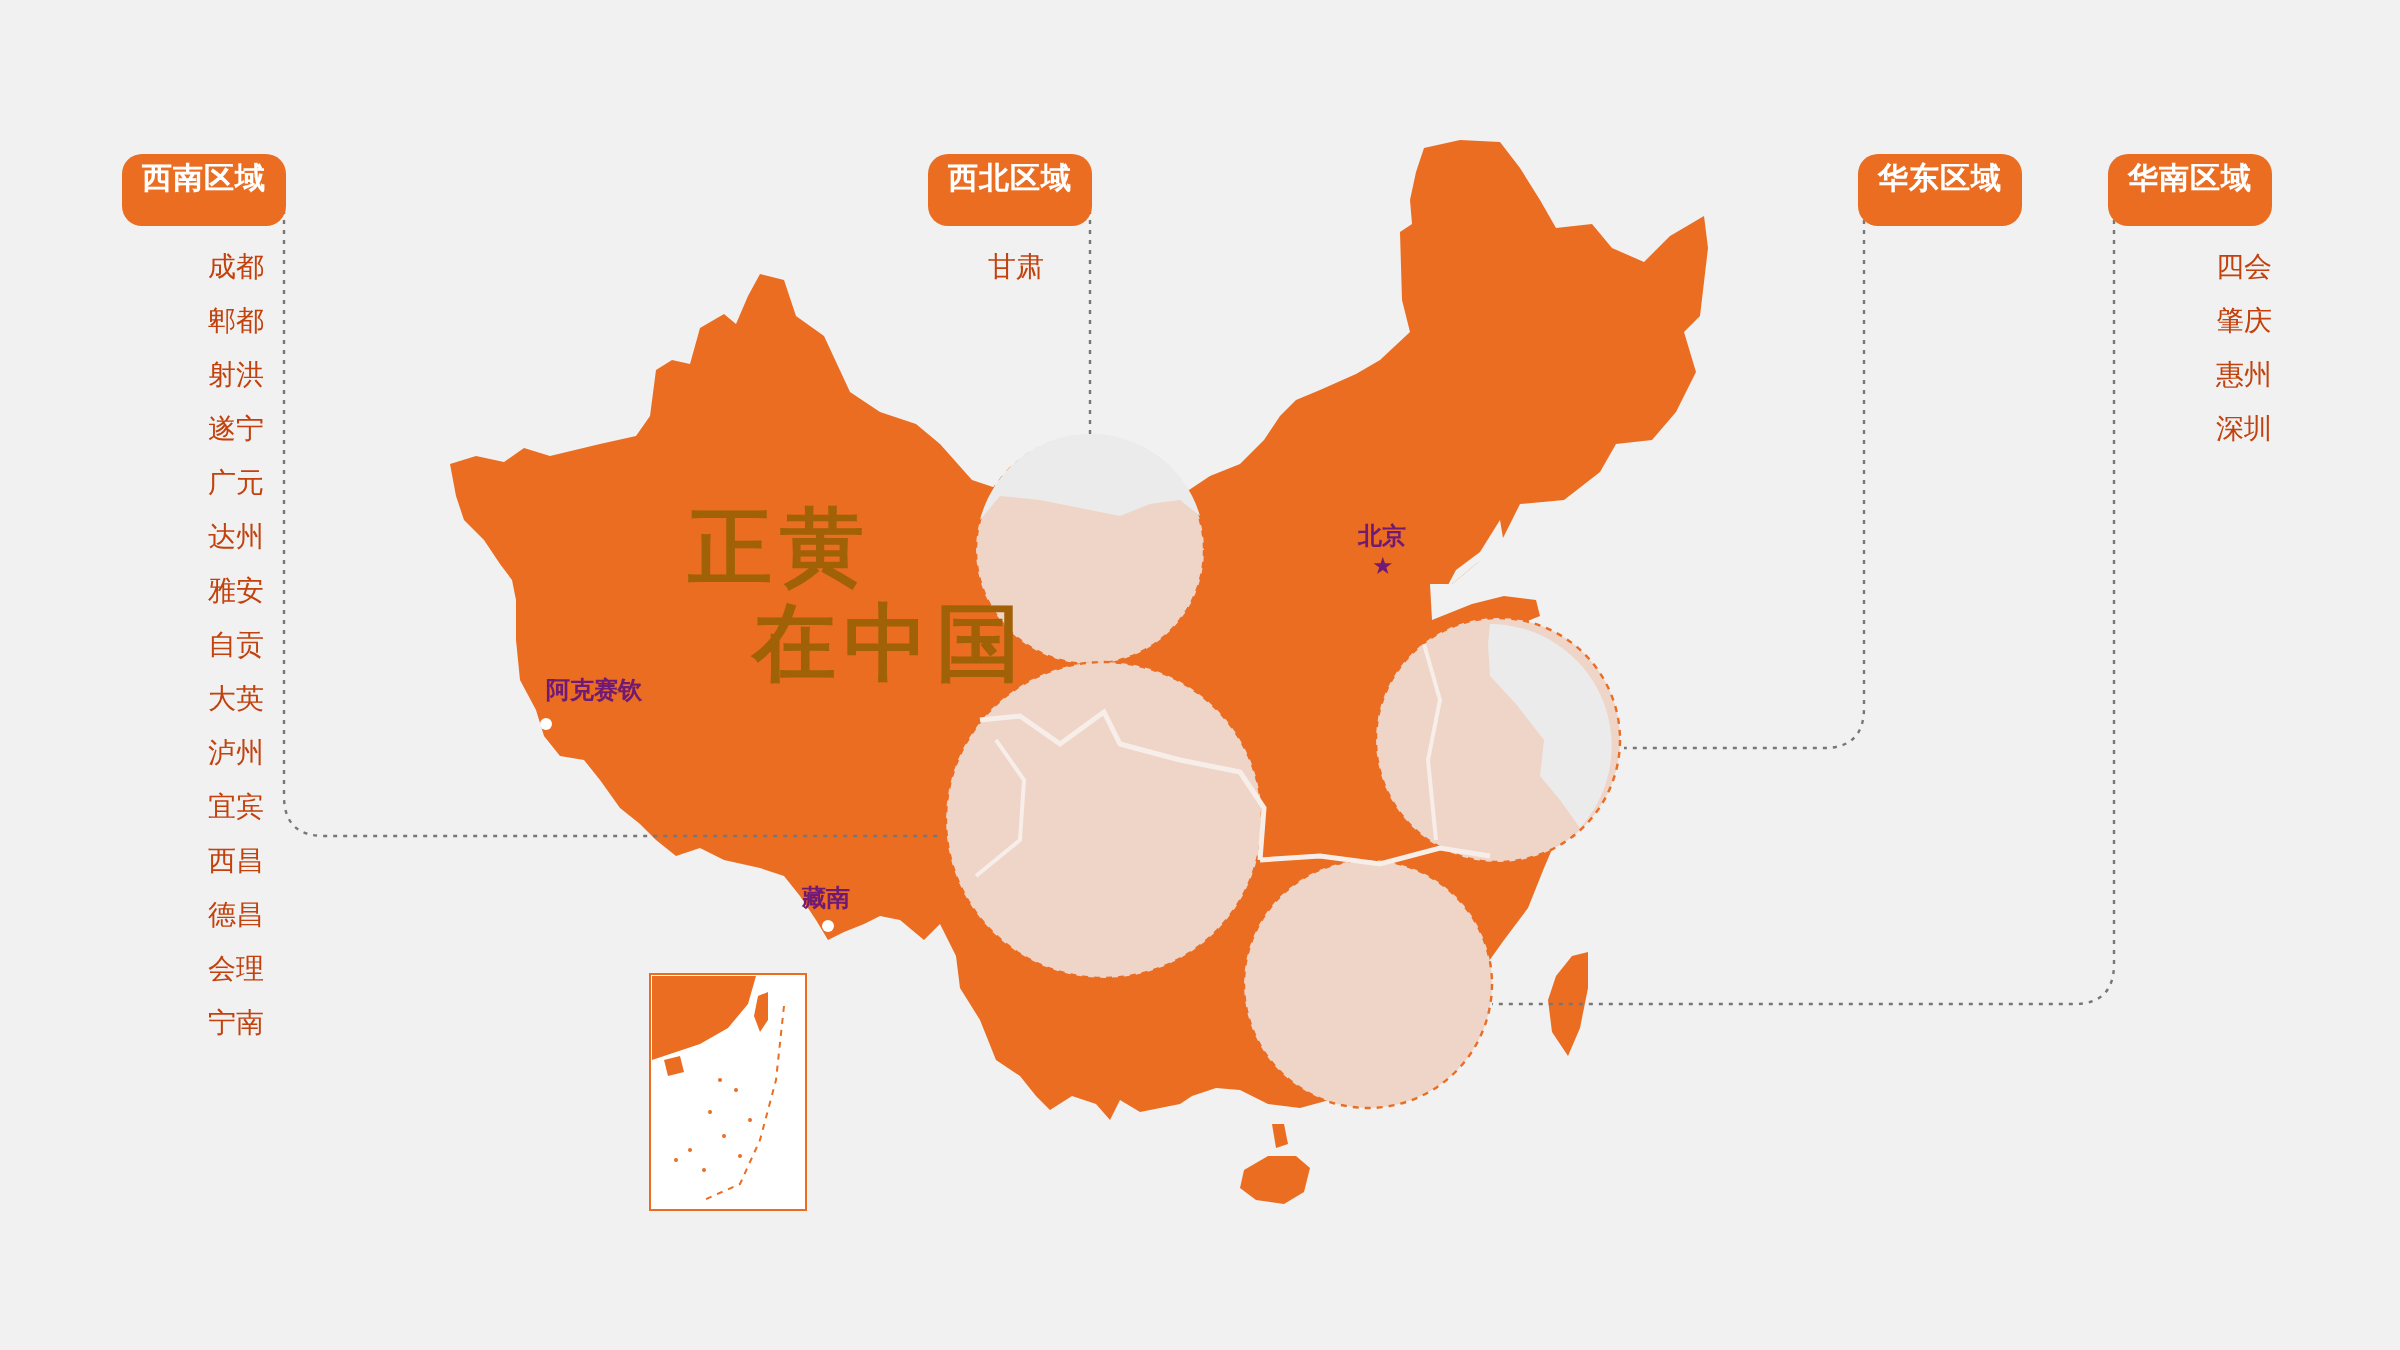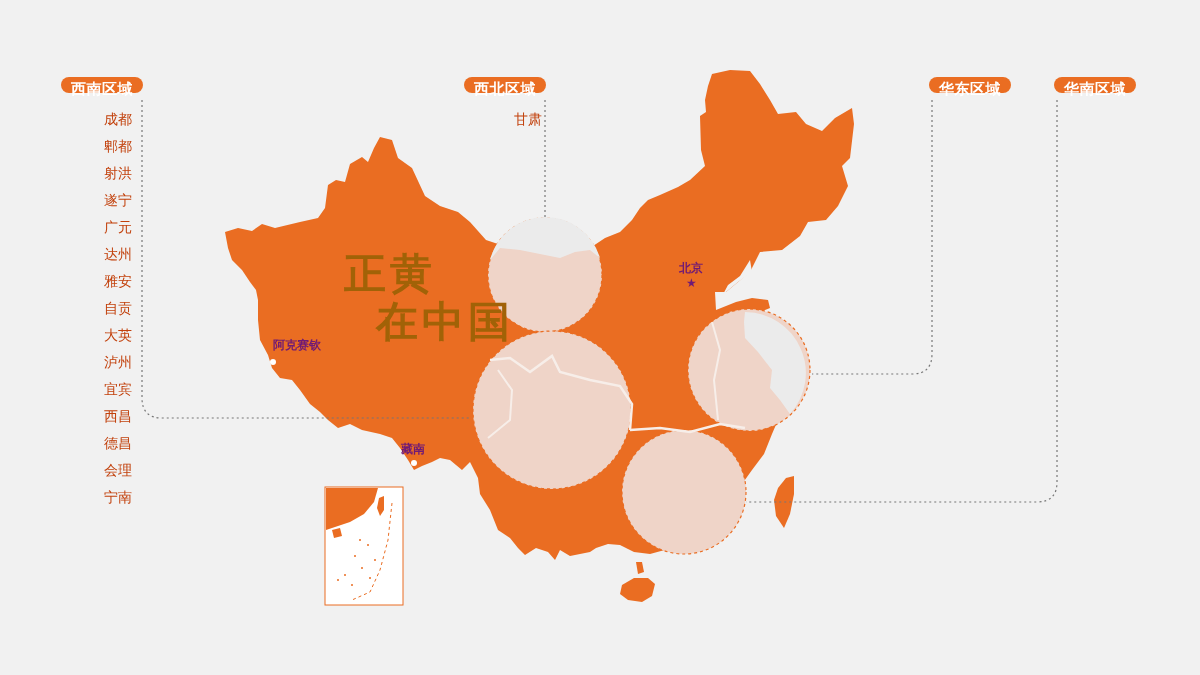--- a/index.html
+++ b/index.html
@@ -11,21 +11,21 @@
     }
     .map-svg { position: absolute; left: 0; top: 0; width: 1200px; height: 675px; }
     .region-group { position: absolute; }
     .badge {
       display: inline-block;
       background: #ea6d22;
       color: #ffffff;
       font-weight: bold;
       font-size: 15px;
       line-height: 24px;
-      height: 16px;
+      height: 36px;
       padding: 0 10px;
       border-radius: 10px;
       letter-spacing: 0.5px;
       white-space: nowrap;
     }
     .city-list { list-style: none; margin: 0; padding: 0; }
     .city-list li {
       font-size: 14px;
       color: #c2410c;
       height: 27px;
@@ -155,24 +155,30 @@
     <li>宜宾</li>
     <li>西昌</li>
     <li>德昌</li>
     <li>会理</li>
     <li>宁南</li>
   </ul>
 </div>
 
 <div class="region-group" style="left:464px; top:77px;">
   <span class="badge">西北区域</span>
-  <ul class="city-list" style="margin-left:50px; margin-top:8px;">
+  <ul class="city-list" style="margin-left:30px; margin-top:8px;">
     <li>甘肃</li>
   </ul>
 </div>
 
 <div class="region-group" style="left:929px; top:77px;">
   <span class="badge">华东区域</span>
 </div>
 
 <div class="region-group" style="left:1054px; top:77px;text-align:right;">
   <span class="badge">华南区域</span>
+  <ul class="city-list" style="margin-left:11px; margin-top:8px;">
+    <li>四会</li>
+    <li>肇庆</li>
+    <li>惠州</li>
+    <li>深圳</li>
+  </ul>
 </div>
 
 </body></html>

